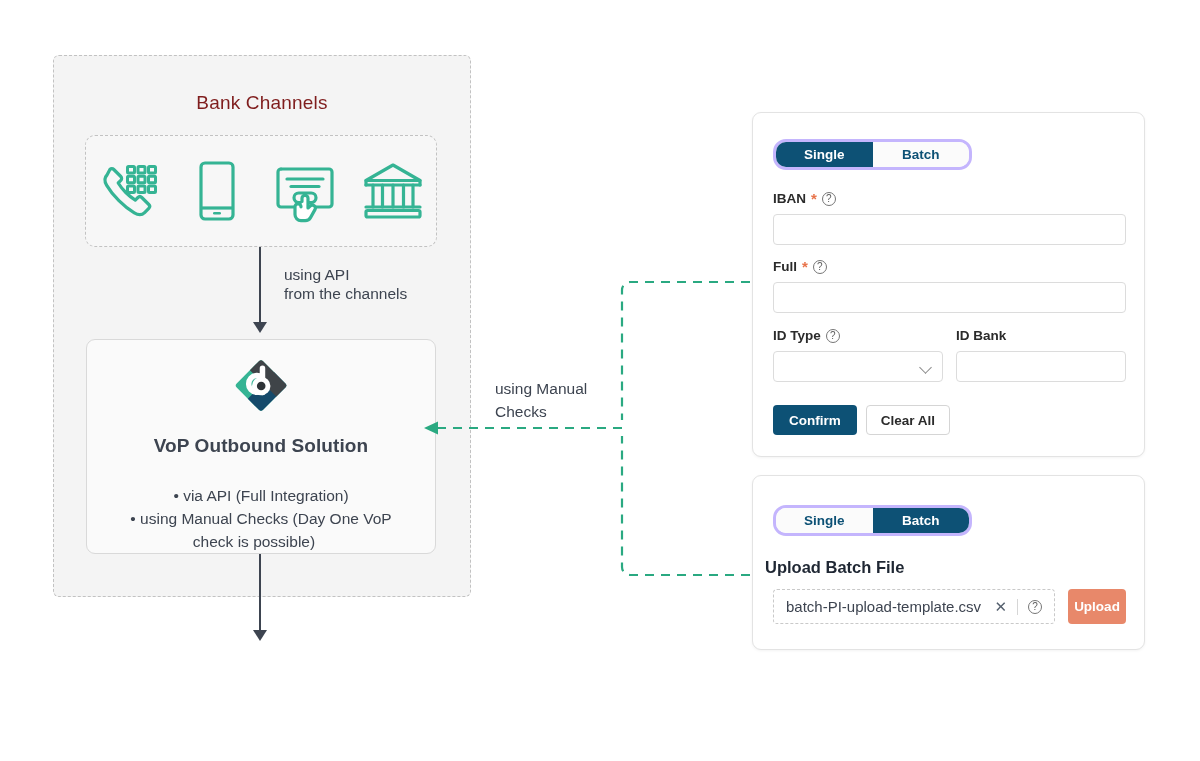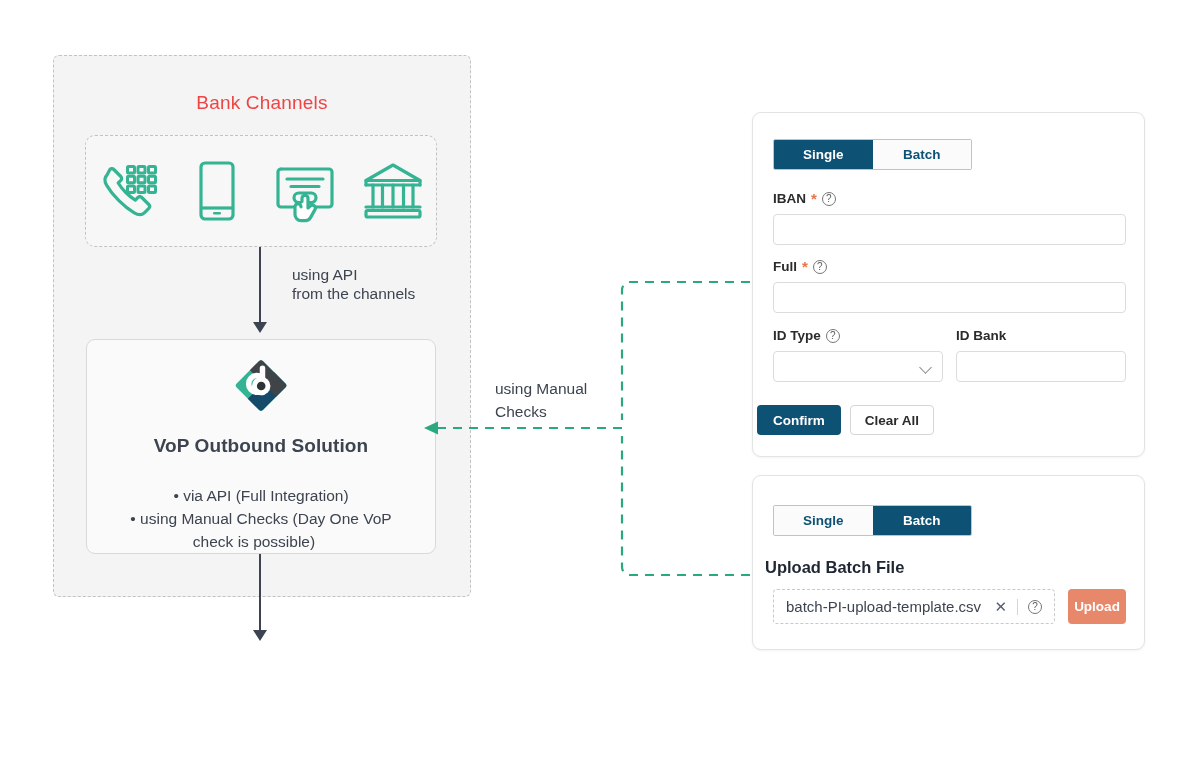--- a/index.html
+++ b/index.html
@@ -14,21 +14,21 @@
   
   .outer-dashed {
     position: absolute; left: 53px; top: 55px; width: 418px; height: 542px;
     background: #f4f4f4;
     border: 1.5px dashed #c2c2c2;
     border-radius: 6px;
   }
   .bank-channels-title {
     position: absolute; left: 53px; top: 92px; width: 418px;
     text-align: center;
-    font-size: 19px; color: #ef4444; letter-spacing: .2px;
+    font-size: 19px; color: #7f1d1d; letter-spacing: .2px;
   }
   .icons-dashed {
     position: absolute; left: 85px; top: 135px; width: 352px; height: 112px;
     border: 1.5px dashed #c2c2c2; border-radius: 10px;
     background: #f7f7f7;
   }
   .icon-row {
     position: absolute; left: 85px; top: 135px; width: 352px; height: 112px;
     display: flex; align-items: center; justify-content: space-around;
   }
@@ -39,21 +39,21 @@
     position: absolute; left: 259px; top: 247px; width: 2px; height: 78px;
     background: #3d4450;
   }
   .arrowhead-1 {
     position: absolute; left: 253px; top: 322px;
     width: 0; height: 0;
     border-left: 7px solid transparent; border-right: 7px solid transparent;
     border-top: 11px solid #3d4450;
   }
   .label-api {
-    position: absolute; left: 292px; top: 265px;
+    position: absolute; left: 284px; top: 265px;
     font-size: 15.5px; color: #3d4450; line-height: 19px;
   }
 
   
   .vop-box {
     position: absolute; left: 86px; top: 339px; width: 350px; height: 215px;
     background: #fafafa; border: 1.5px solid #d9d9d9; border-radius: 9px;
     display: flex; flex-direction: column; align-items: center;
   }
   .vop-logo { margin-top: 18px; width: 56px; height: 56px; }
@@ -96,22 +96,22 @@
   .card {
     position: absolute; background: #ffffff;
     border: 1px solid #e3e3e3; border-radius: 9px;
     box-shadow: 0 1px 3px rgba(0,0,0,.05);
   }
   #card-single { left: 752px; top: 112px; width: 393px; height: 345px; }
   #card-batch  { left: 752px; top: 475px; width: 393px; height: 175px; }
 
   .seg {
     display: flex; width: 199px; height: 31px;
-    border-radius: 2px; overflow: hidden;
-    border: 1px solid #c4b5fd;
+    border-radius: 13px; overflow: hidden;
+    border: 3px solid #c4b5fd;
   }
   .seg-btn {
     flex: 1; display: flex; align-items: center; justify-content: center;
     font-size: 13.5px; font-weight: bold; cursor: pointer;
   }
   .seg-btn.active { background: #0d5175; color: #ffffff; }
   .seg-btn.inactive { background: #fbfbfb; color: #0d5175; }
 
   .field-label {
     font-size: 13.5px; font-weight: bold; color: #2b2b2b;
@@ -310,21 +310,21 @@
       </div>
     </div>
 
     <div style="position:absolute;left:203px;top:215px;width:170px">
       <div class="field-label">
         <span>ID Bank</span>
       </div>
       <input class="txt-input" style="margin-top: 8px;" type="text" value="">
     </div>
 
-    <div style="position:absolute;left:4px;top:292px;display:flex;gap:9px">
+    <div style="position:absolute;left:20px;top:292px;display:flex;gap:9px">
       <button class="btn btn-primary">Confirm</button>
       <button class="btn btn-secondary">Clear All</button>
     </div>
   </div>
 
   <div class="card" id="card-batch">
     <div class="seg" style="position:absolute;left:20px;top:29px">
       <div class="seg-btn inactive">Single</div>
       <div class="seg-btn active">Batch</div>
     </div>

